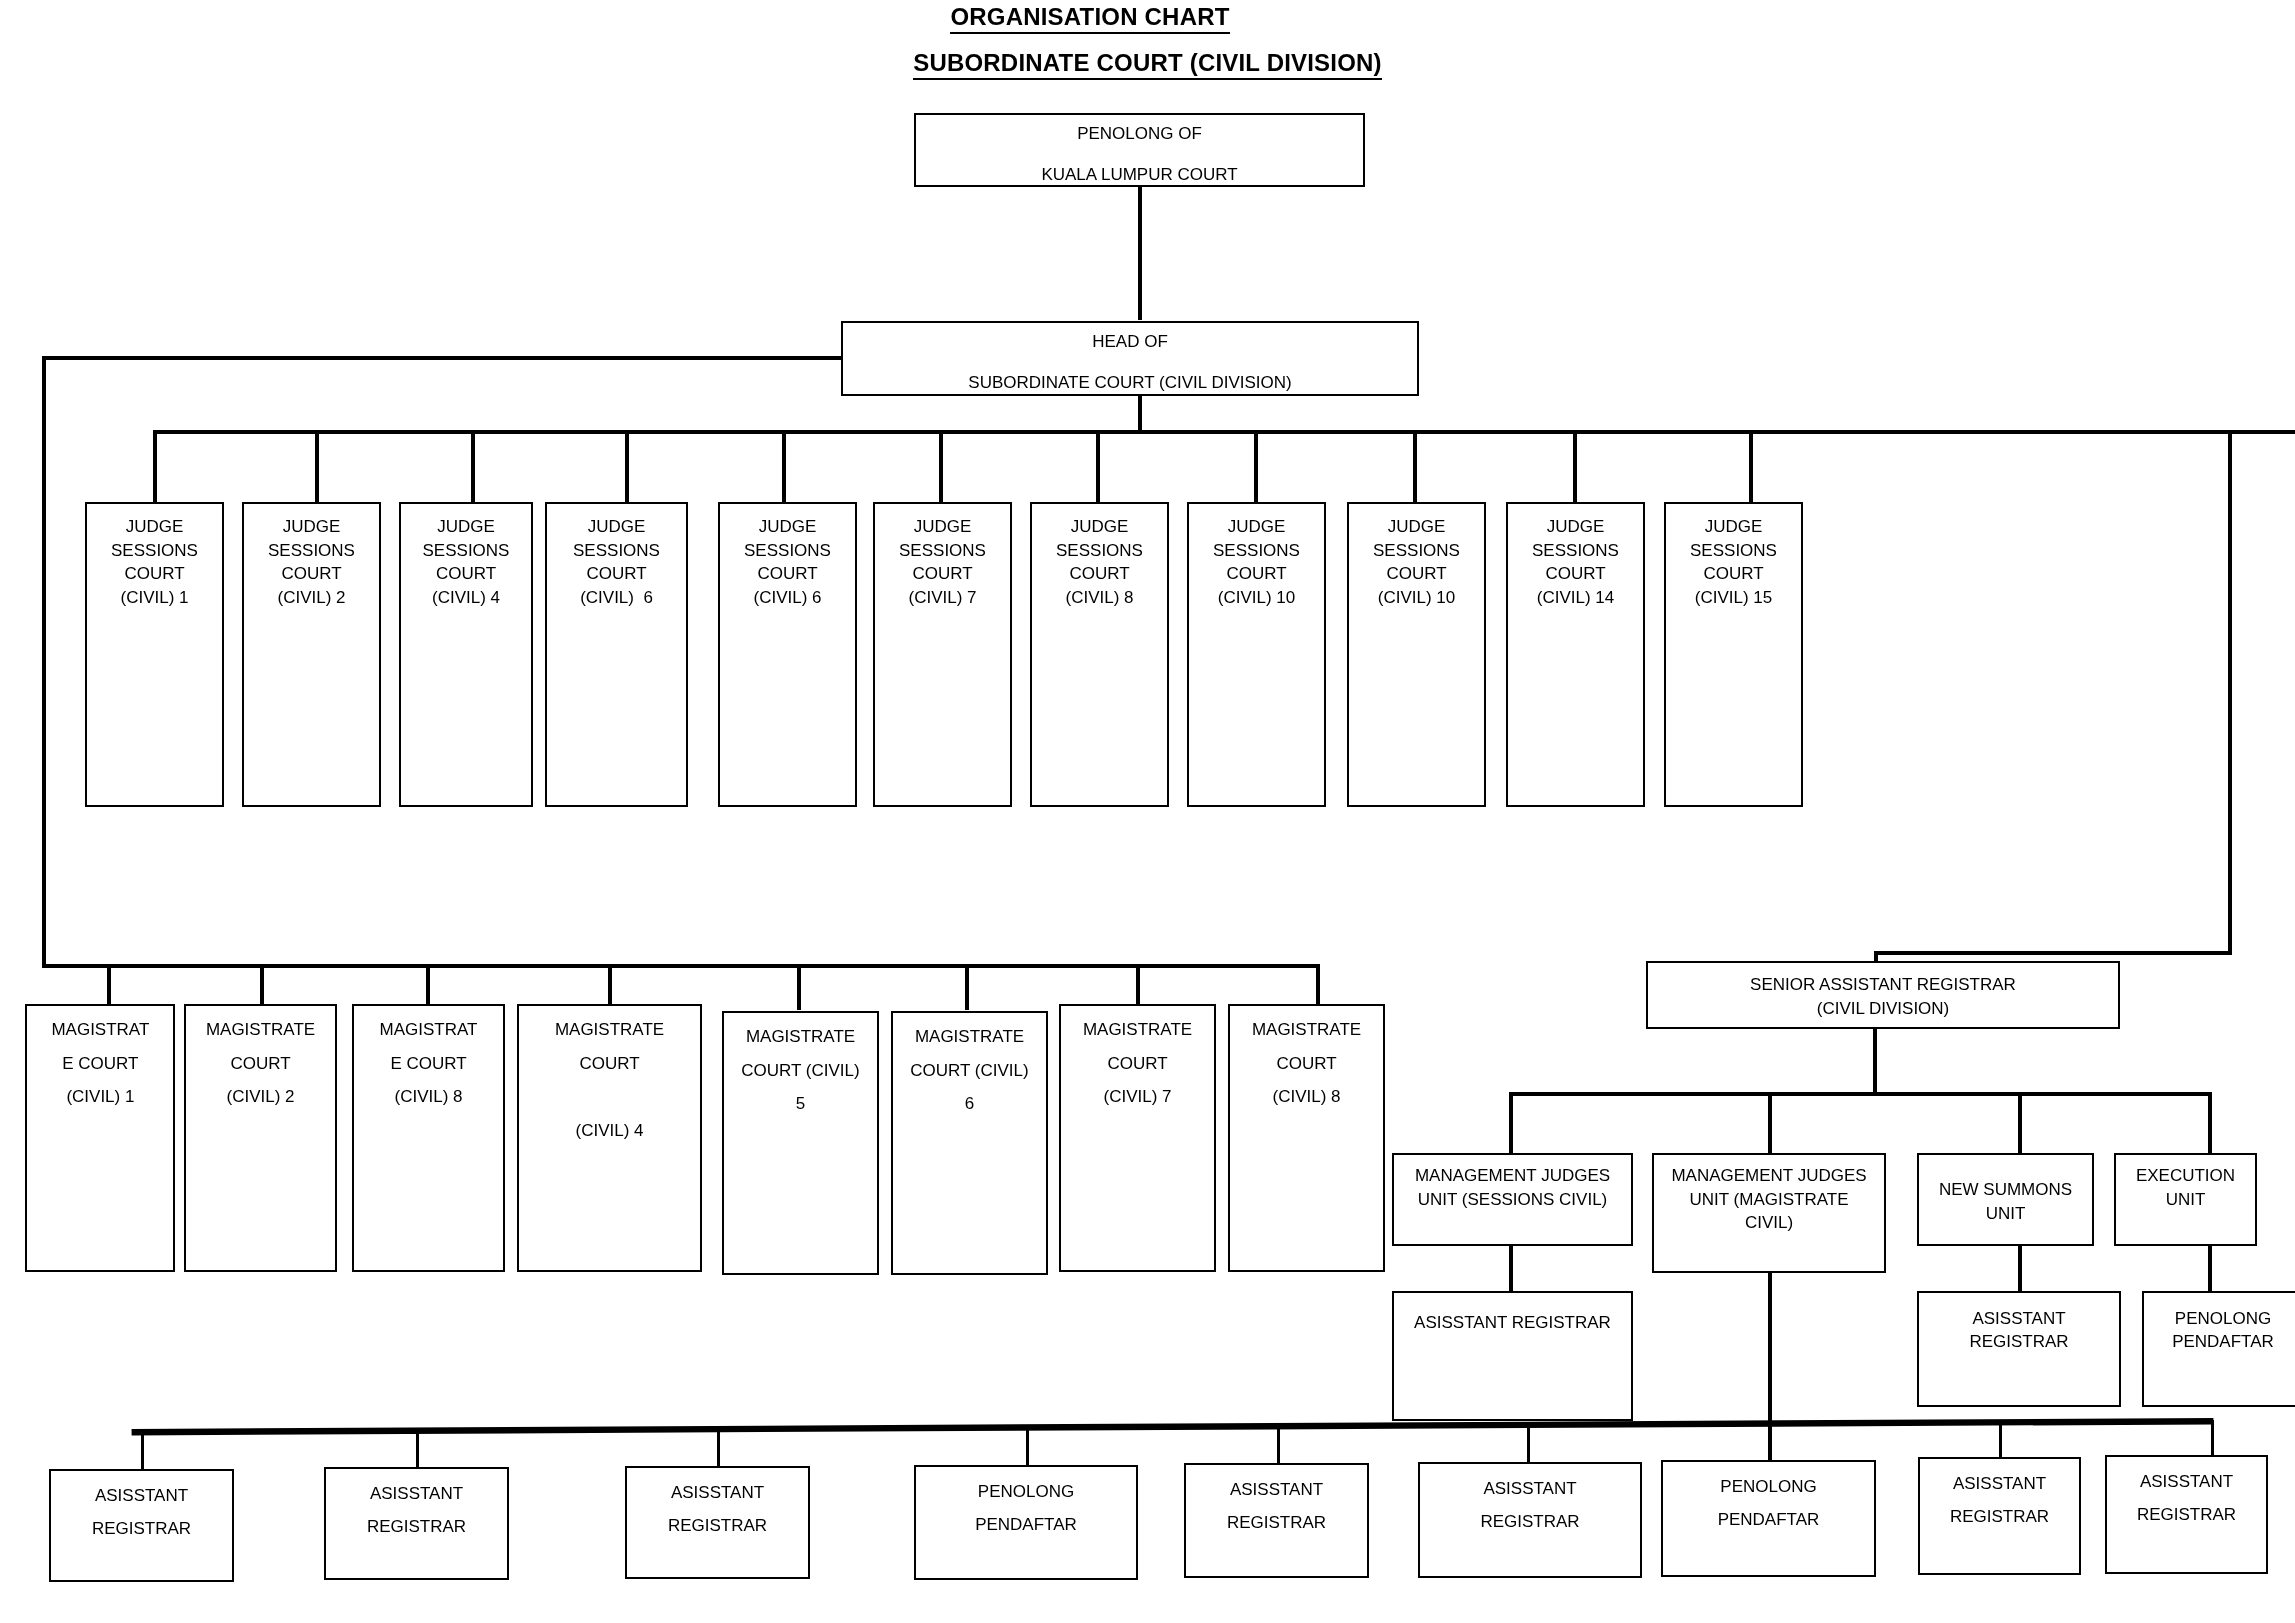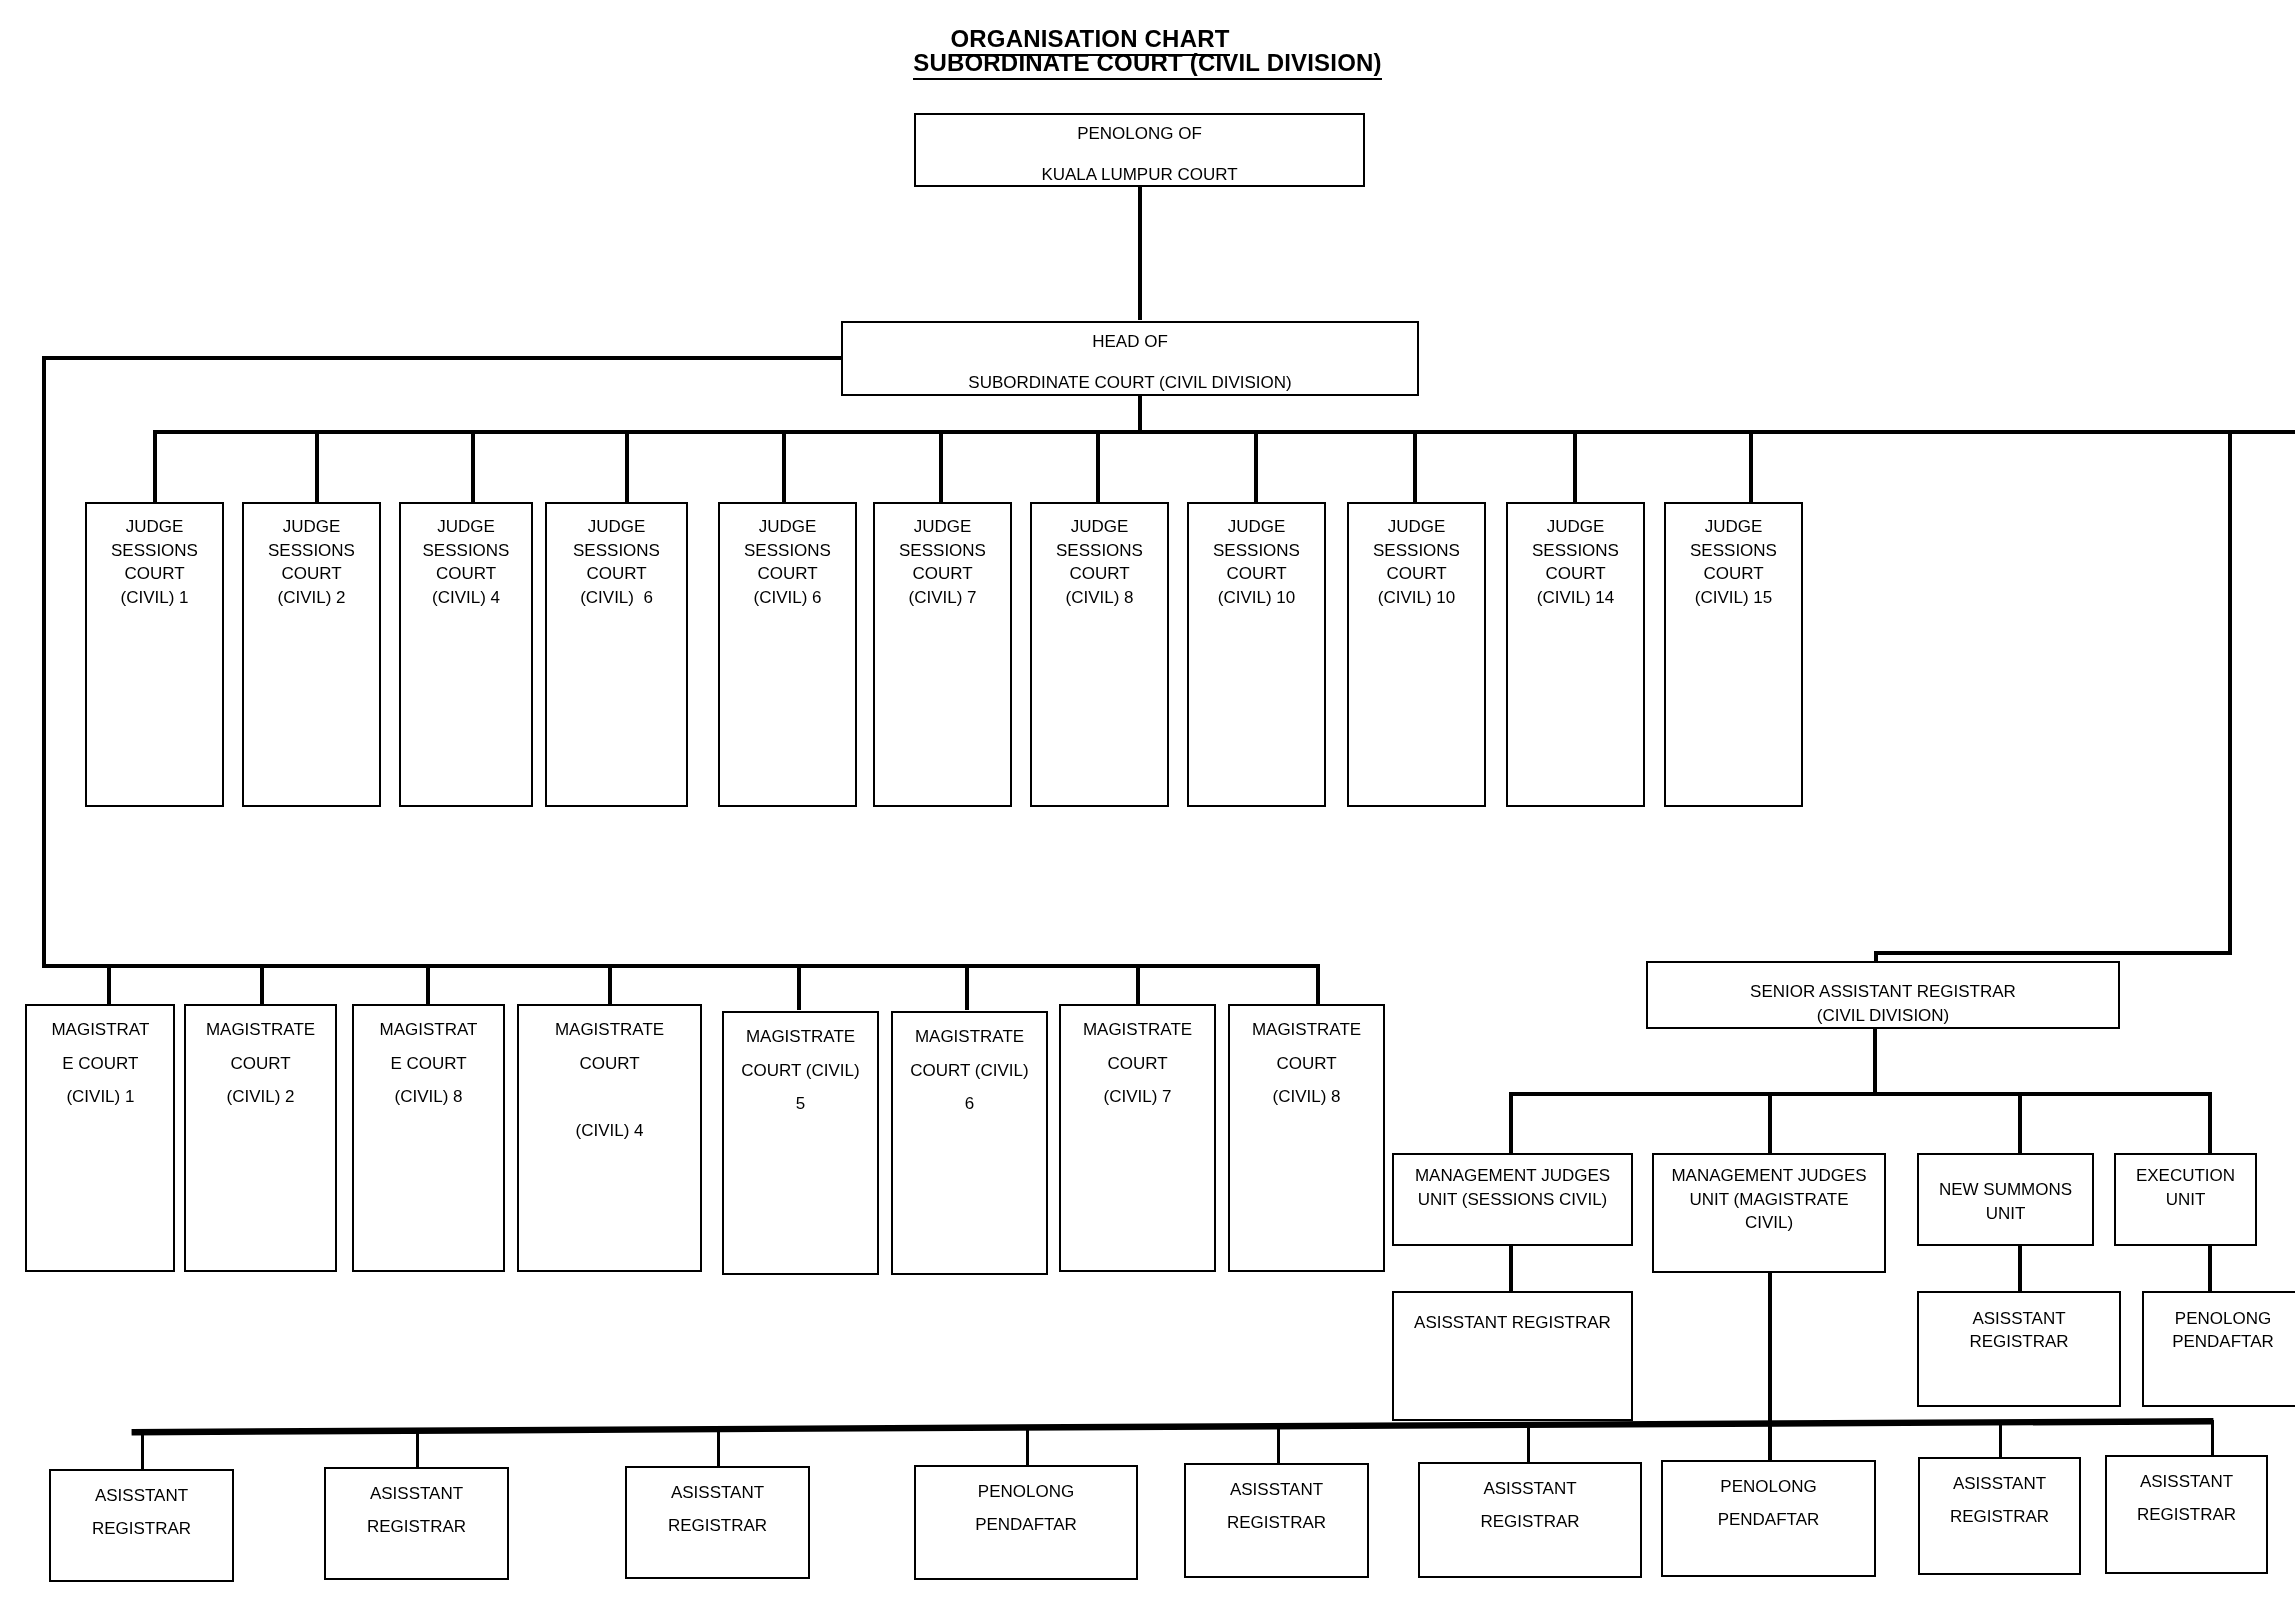--- a/index.html
+++ b/index.html
@@ -84,21 +84,21 @@
     position: absolute;
     z-index: 2;
   }
   .slant-bus svg { display: block; }
 </style>
 </head>
 <body>
 
 <div id="chart-root">
 
-  <div class="chart-title" style="left:0; top:25px; width:2180px;">
+  <div class="chart-title" style="left:0; top:3px; width:2180px;">
     <span class="u">ORGANISATION CHART</span>
   </div>
   <div class="chart-title" style="left:0; top:49px; width:2295px;">
     <span class="u">SUBORDINATE COURT (CIVIL DIVISION)</span>
   </div>
 
   <div class="node sp-wide" style="left:914px; top:113px; width:451px; height:74px;">
     <div class="lines" style="padding-top:10.2px;">
       <span class="ln">PENOLONG OF</span>
       <span class="ln">KUALA LUMPUR COURT</span>
@@ -296,21 +296,21 @@
       <div class="node sp-med" style="left: 1228px; top: 1004px; width: 157px; height: 268px;">
         <div class="lines" style="padding-top: 15px;">
           <span class="ln">MAGISTRATE</span>
           <span class="ln">COURT</span>
           <span class="ln">(CIVIL) 8</span>
         </div>
       </div>
     </div>
 
   <div class="node sp-tight" style="left:1646px; top:961px; width:474px; height:68px;">
-    <div class="lines" style="padding-top:20px;">
+    <div class="lines" style="padding-top:13px;">
       <span class="ln">SENIOR ASSISTANT REGISTRAR</span>
       <span class="ln">(CIVIL DIVISION)</span>
     </div>
   </div>
 
   <div class="vline thick" style="left:1873px; top:1029px; height:65px;"></div>
   <div class="hline thick" style="left:1509px; top:1092px; width:699px;"></div>
 
   <div class="vline thick" style="left:1509px; top:1092px; height:62px;"></div>
   <div class="vline thick" style="left:1768px; top:1092px; height:62px;"></div>

